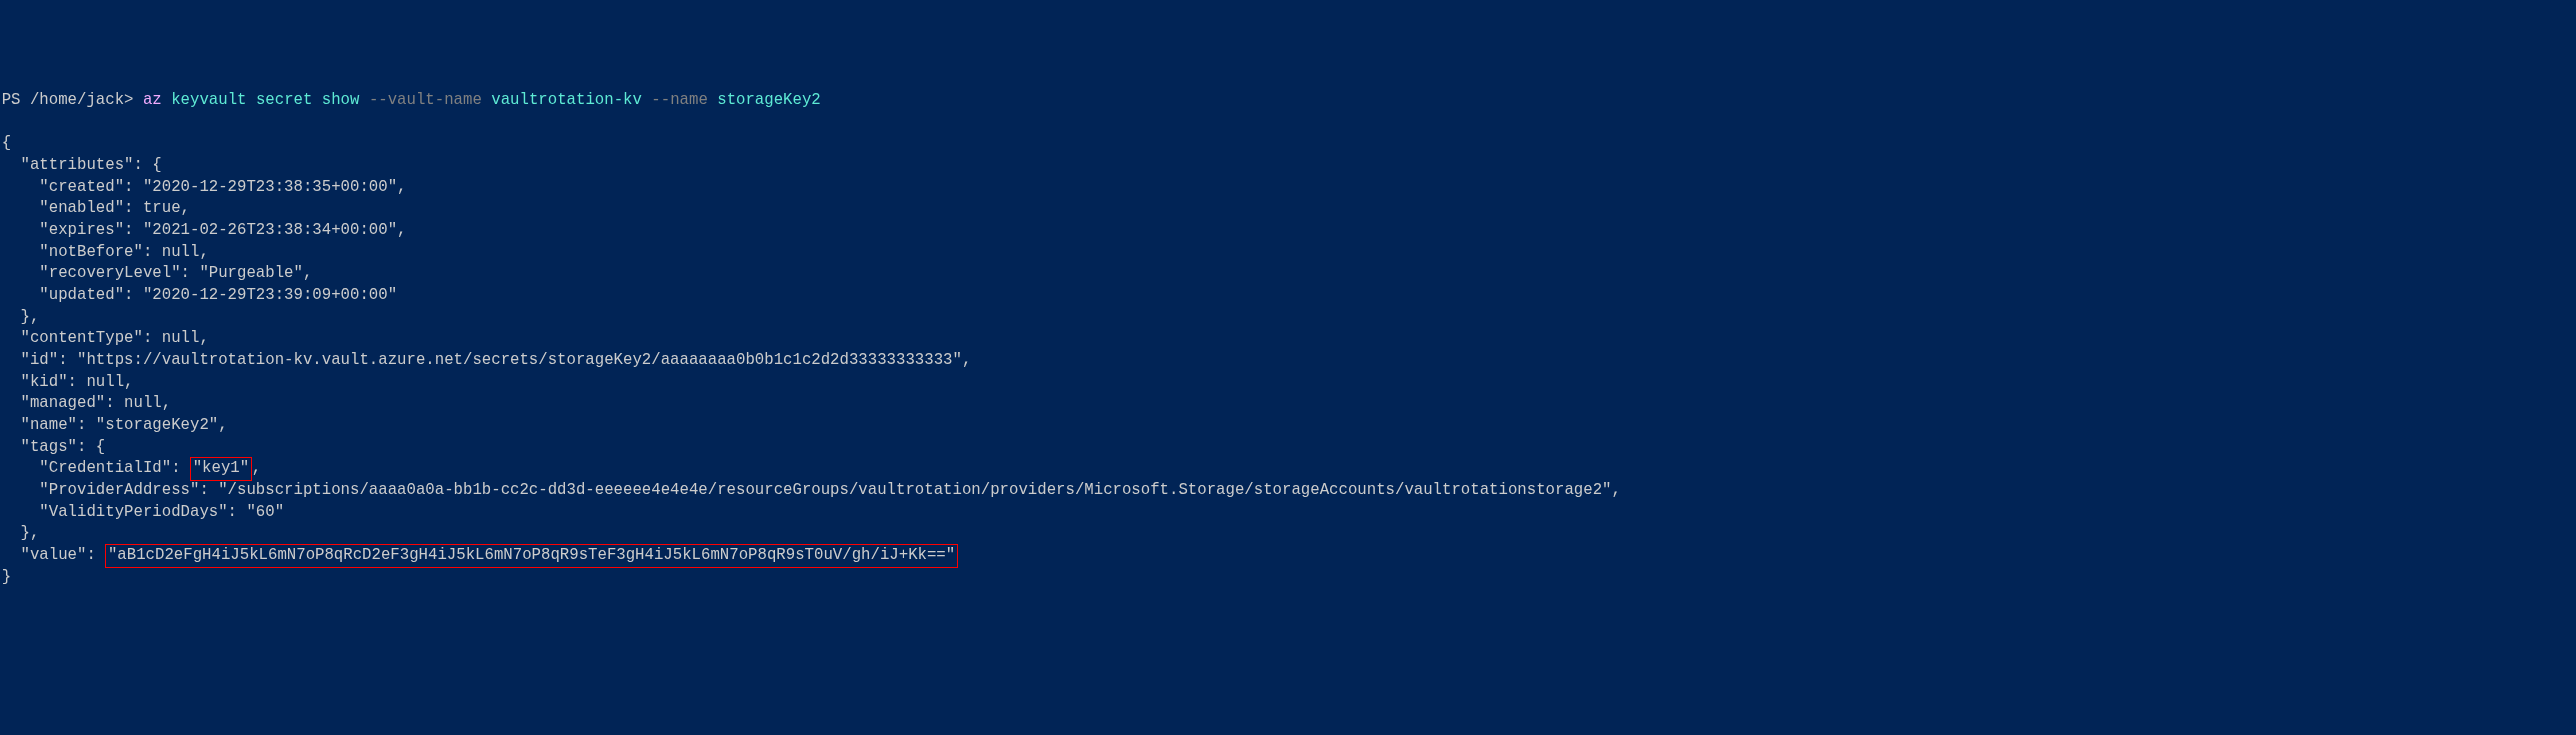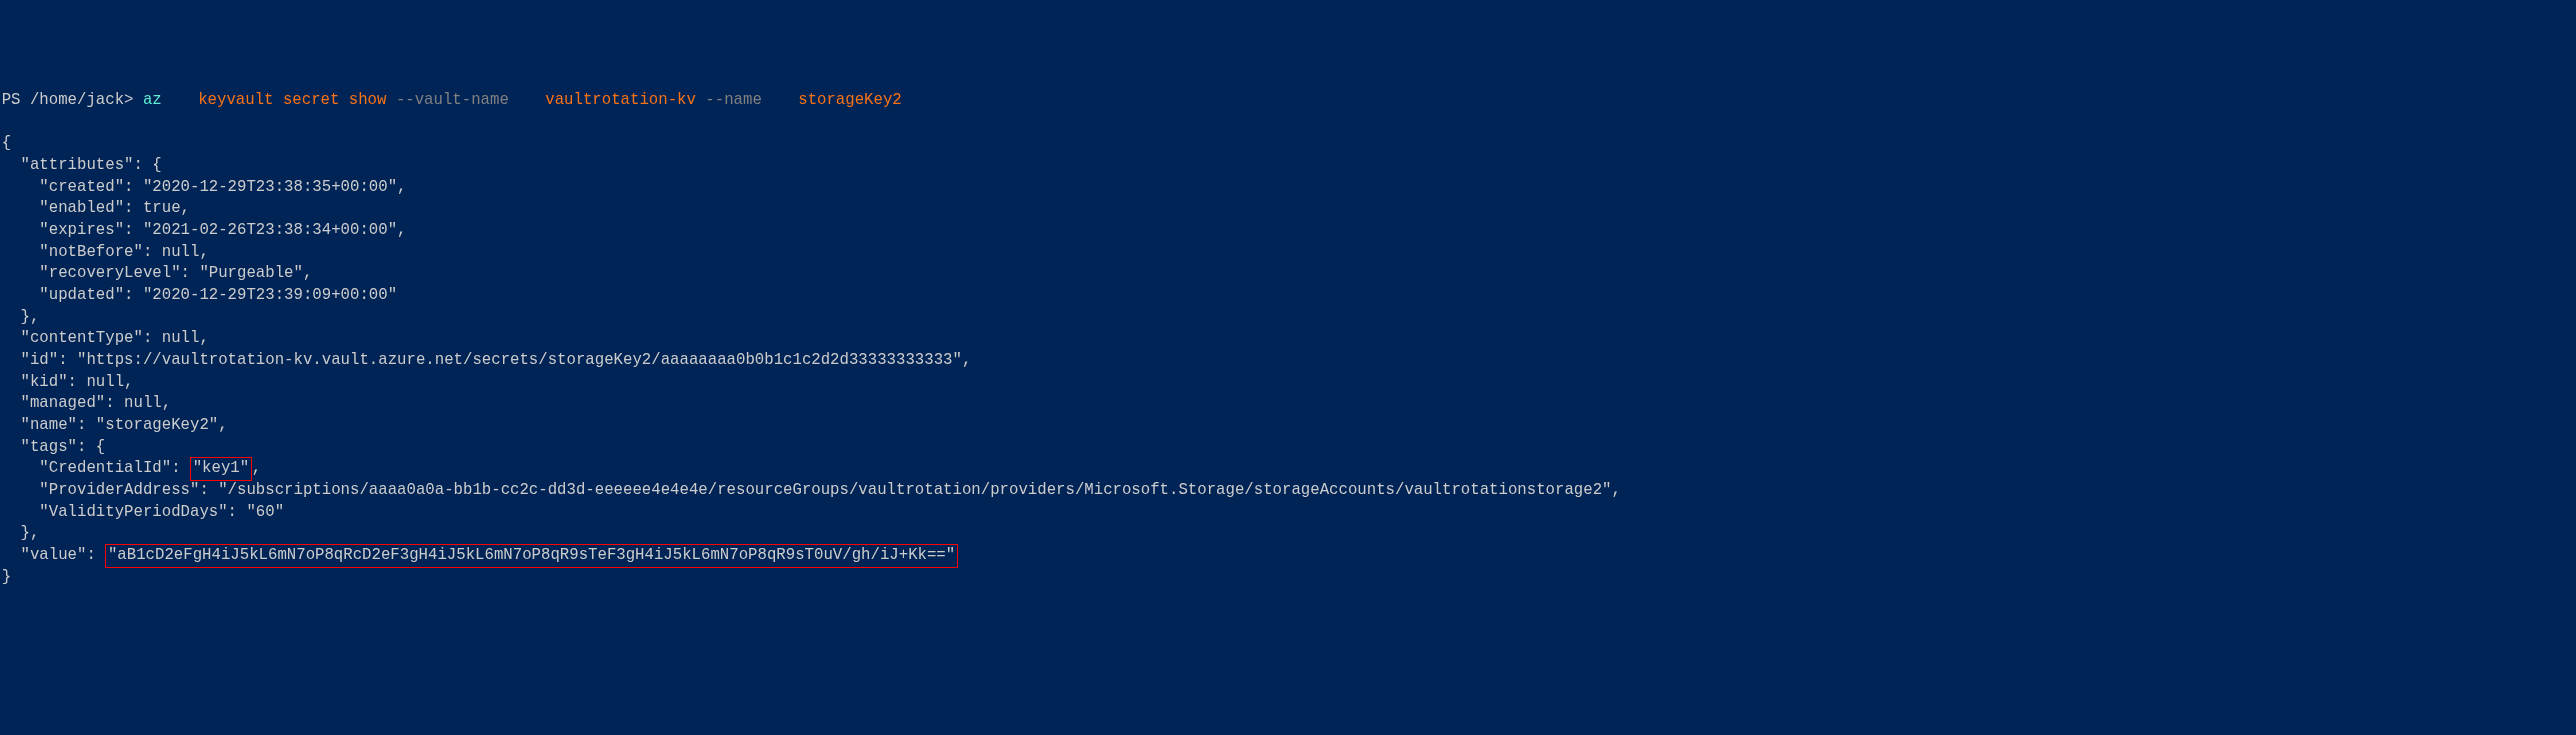--- a/index.html
+++ b/index.html
@@ -15,22 +15,22 @@
       line-height: 1.38;
       padding: 3.5px 1.7px;
       white-space: pre;
       width: 2576px;
       min-height: 735px;
     }
     .prompt-line {
       display: block;
     }
     .prompt-ps { color: #cccccc; }
-    .cmd-yellow { color: #5eead4; }
-    .cmd-white { color: #f97316; margin-left: 27px; }
+    .cmd-yellow { color: #f0abfc; }
+    .cmd-white { color: #5eead4; }
     .cmd-gray { color: #808080; margin-top: 28px; }
     .json-text { color: #cccccc; }
     .highlight-box {
       border: 1.7px solid #ff0000;
       display: inline-block;
       padding: 0 1.7px;
       margin: -1.7px 0;
     }
   </style>
 </head>

